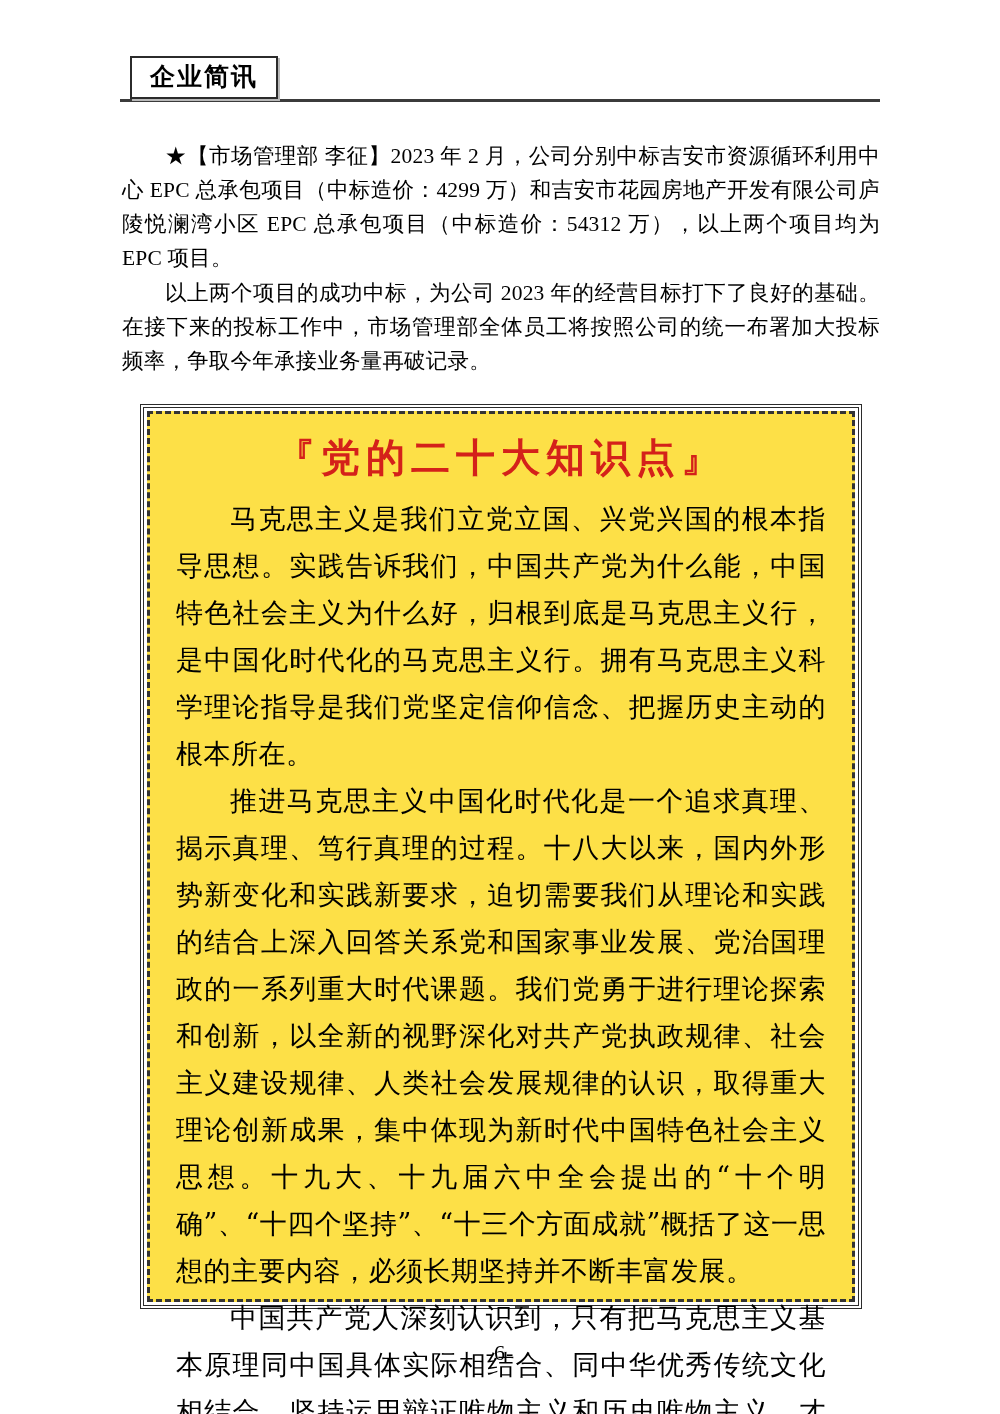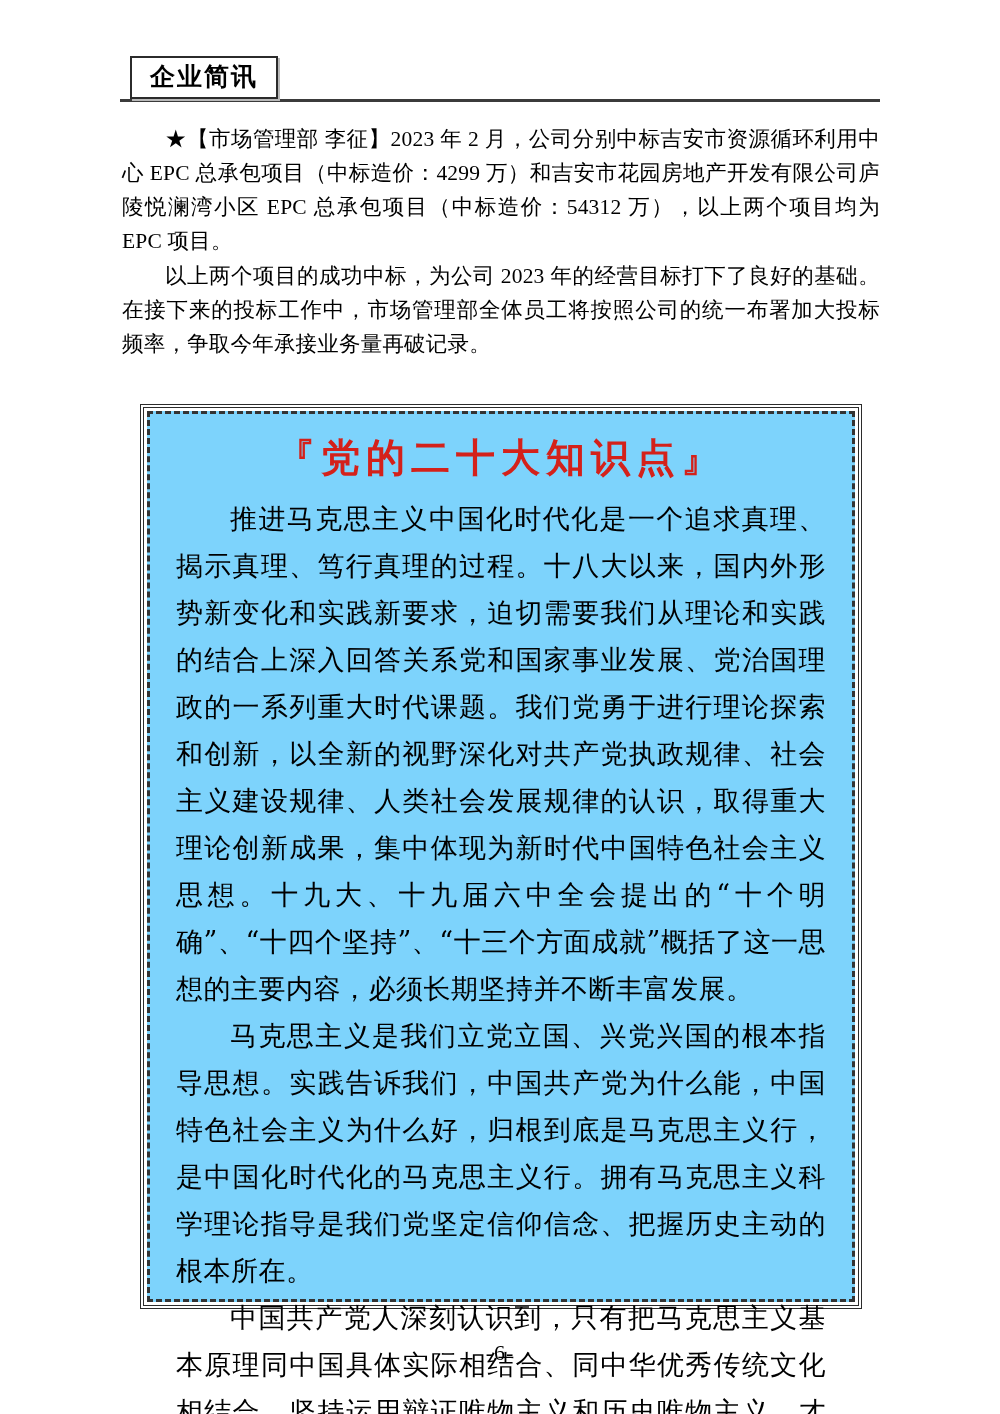--- a/index.html
+++ b/index.html
@@ -53,21 +53,21 @@
     letter-spacing: 2px;
     line-height: 1;
     color: #000;
     box-shadow: 2px 2px 0 #b9b9b9;
   }
 
   
   .body-text {
     position: absolute;
     left: 122px;
-    top: 122px;
+    top: 139px;
     width: 758px;
     font-size: 21.5px;
     line-height: 34px;
     text-align: justify;
     text-justify: inter-ideograph;
     letter-spacing: 0.2px;
   }
   .body-text p {
     margin: 0 0 1px 0;
     text-indent: 2em;
@@ -87,21 +87,21 @@
     border: 4px double #2b2b2b;
     padding: 3px;
     background: #fff;
   }
   .framed-inner {
     width: 100%;
     height: 100%;
     box-sizing: border-box;
     border: 3px dashed #333333;
     padding: 14px 26px 10px 26px;
-    background: #7dd3fc;
+    background: #fde047;
     position: relative;
   }
 
   .box-title {
     text-align: center;
     color: #d4211a;
     font-family: "DejaVu Sans", "Liberation Sans", sans-serif;
     font-weight: bold;
     font-size: 39px;
     letter-spacing: 6px;
@@ -147,22 +147,22 @@
 
   <div class="body-text">
     <p class="p-first">★【市场管理部 李征】2023 年 2 月，公司分别中标吉安市资源循环利用中心 EPC 总承包项目（中标造价：4299 万）和吉安市花园房地产开发有限公司庐陵悦澜湾小区 EPC 总承包项目（中标造价：54312 万），以上两个项目均为 EPC 项目。</p>
     <p>以上两个项目的成功中标，为公司 2023 年的经营目标打下了良好的基础。在接下来的投标工作中，市场管理部全体员工将按照公司的统一布署加大投标频率，争取今年承接业务量再破记录。</p>
   </div>
 
   <div class="framed-box">
     <div class="framed-inner">
       <div class="box-title">『党的二十大知识点』</div>
       <div class="box-text">
+        <p>马克思主义是我们立党立国、兴党兴国的根本指导思想。实践告诉我们，中国共产党为什么能，中国特色社会主义为什么好，归根到底是马克思主义行，是中国化时代化的马克思主义行。拥有马克思主义科学理论指导是我们党坚定信仰信念、把握历史主动的根本所在。</p>
         <p>推进马克思主义中国化时代化是一个追求真理、揭示真理、笃行真理的过程。十八大以来，国内外形势新变化和实践新要求，迫切需要我们从理论和实践的结合上深入回答关系党和国家事业发展、党治国理政的一系列重大时代课题。我们党勇于进行理论探索和创新，以全新的视野深化对共产党执政规律、社会主义建设规律、人类社会发展规律的认识，取得重大理论创新成果，集中体现为新时代中国特色社会主义思想。十九大、十九届六中全会提出的“十个明确”、“十四个坚持”、“十三个方面成就”概括了这一思想的主要内容，必须长期坚持并不断丰富发展。</p>
-        <p>马克思主义是我们立党立国、兴党兴国的根本指导思想。实践告诉我们，中国共产党为什么能，中国特色社会主义为什么好，归根到底是马克思主义行，是中国化时代化的马克思主义行。拥有马克思主义科学理论指导是我们党坚定信仰信念、把握历史主动的根本所在。</p>
         <p>中国共产党人深刻认识到，只有把马克思主义基本原理同中国具体实际相结合、同中华优秀传统文化相结合，坚持运用辩证唯物主义和历史唯物主义，才能正确回答时代和实践提出的重大问题，才能始终保持马克思主义的蓬勃生机和旺盛活力。</p>
       </div>
     </div>
   </div>
 
   <div class="footer">-6-</div>
 
 </div>
 
 </body></html>

